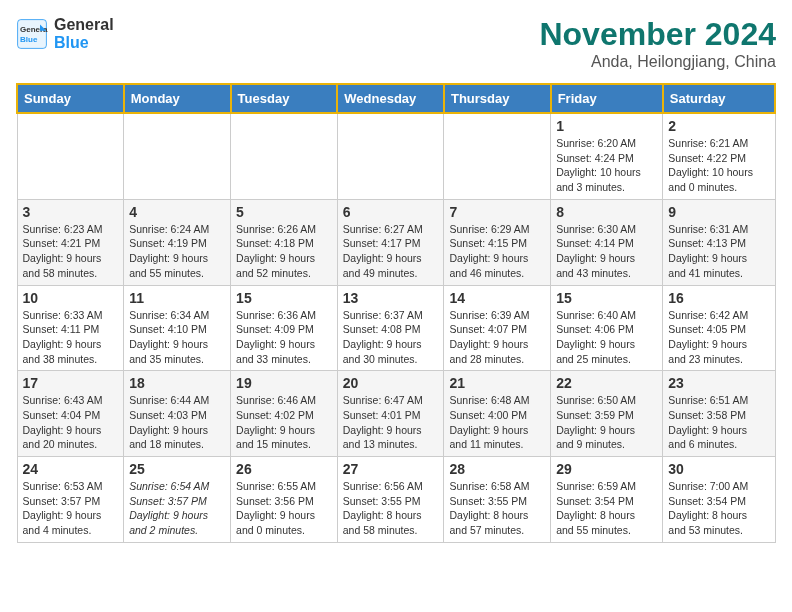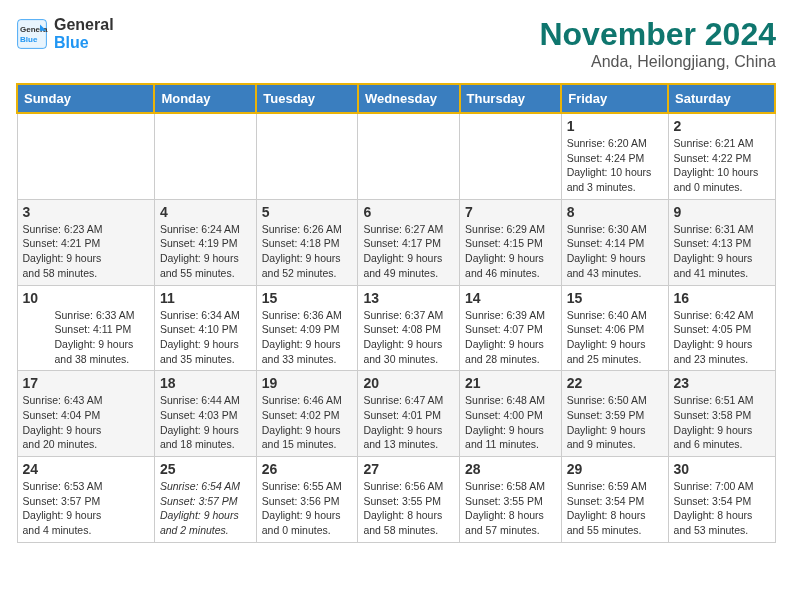--- a/index.html
+++ b/index.html
@@ -179,21 +179,21 @@
           <div class="day-number">9</div>
           <div class="day-info" style="white-space: pre-line;">Sunrise: 6:31 AM
 Sunset: 4:13 PM
 Daylight: 9 hours
 and 41 minutes.</div>
         </td>
       </tr>
       <tr>
         <td>
           <div class="day-number">10</div>
-          <div class="day-info" style="white-space: pre-line; margin-left: 32px;">Sunrise: 6:33 AM
+          <div class="day-info" style="white-space: pre-line;">Sunrise: 6:33 AM
 Sunset: 4:11 PM
 Daylight: 9 hours
 and 38 minutes.</div>
         </td>
         <td>
           <div class="day-number">11</div>
           <div class="day-info" style="white-space: pre-line;">Sunrise: 6:34 AM
 Sunset: 4:10 PM
 Daylight: 9 hours
 and 35 minutes.</div>

